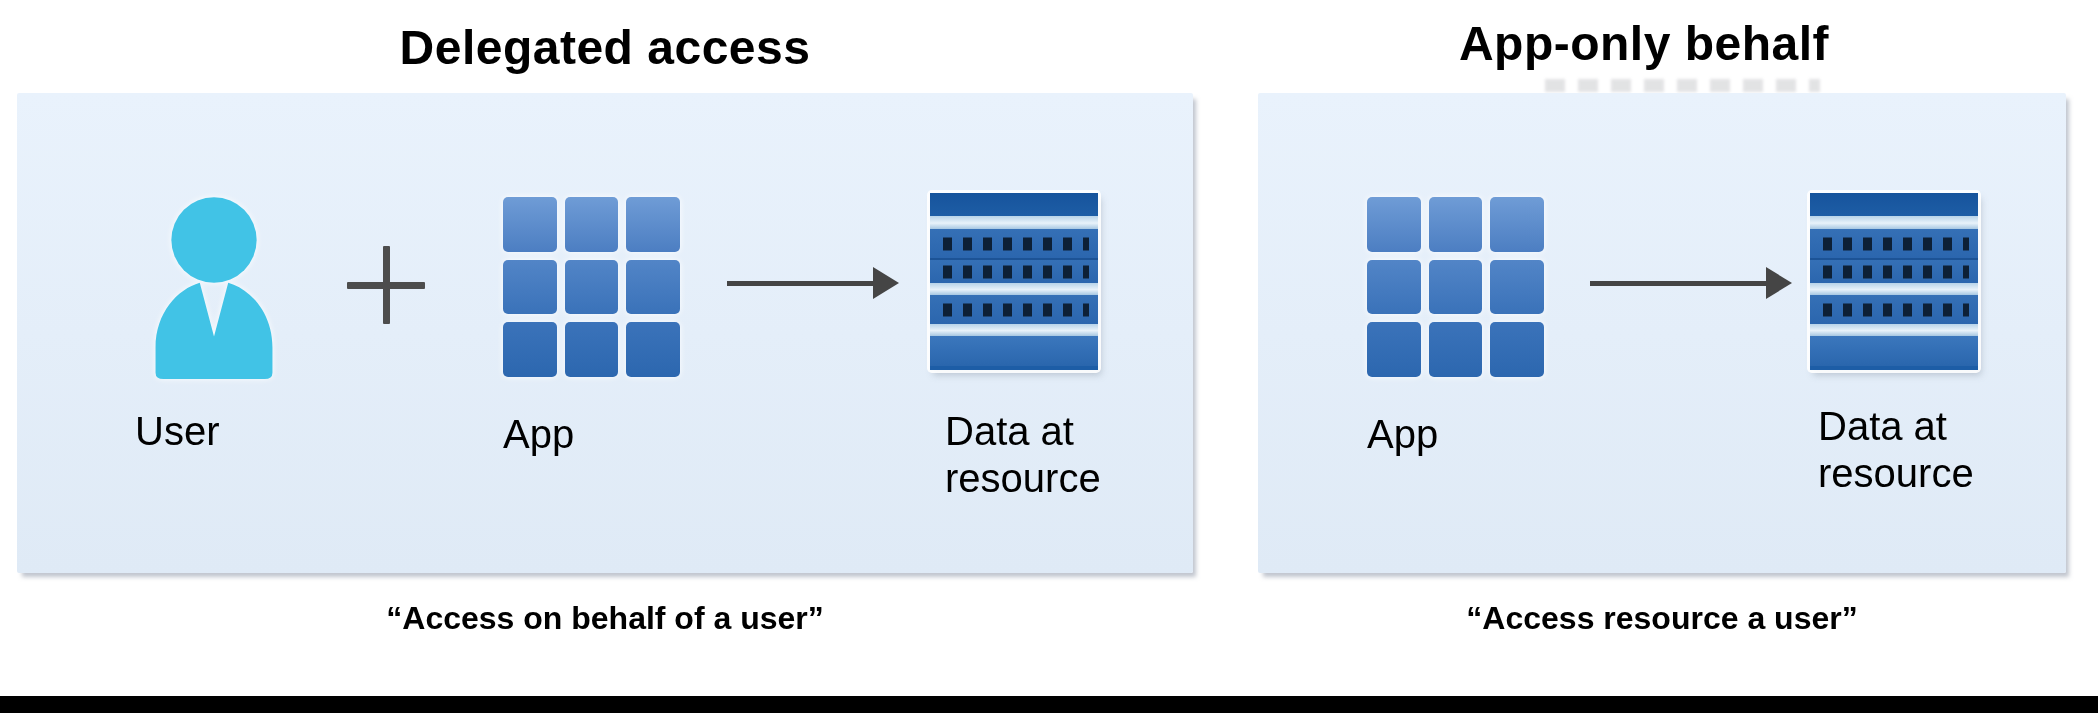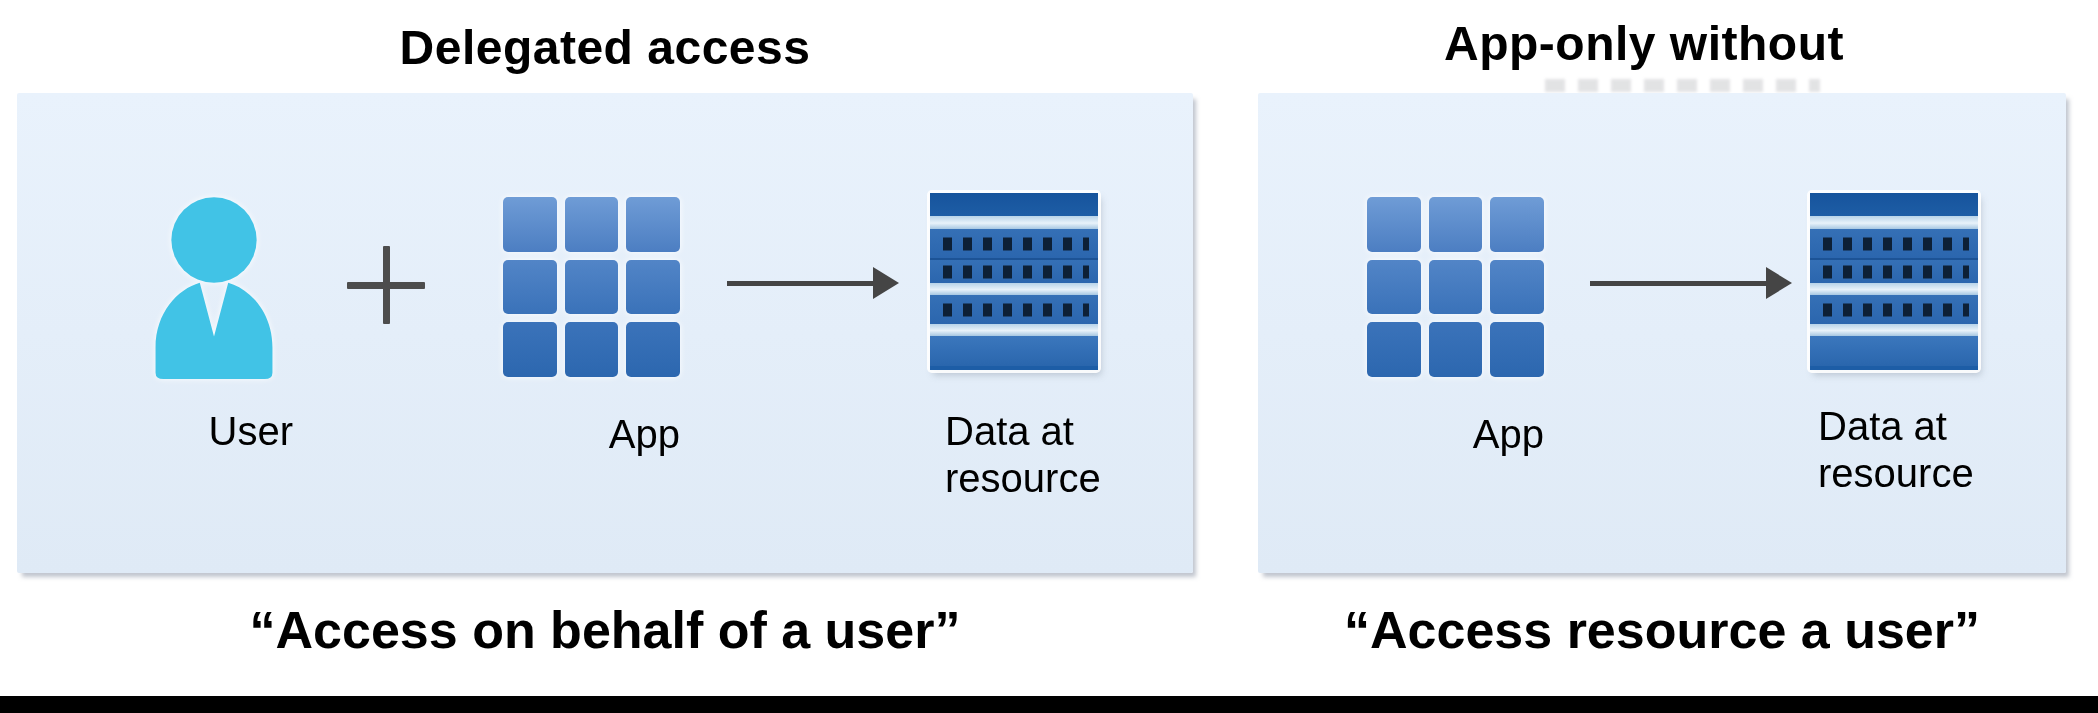--- a/index.html
+++ b/index.html
@@ -17,21 +17,21 @@
 
   
   .panel { position:absolute; top:93px; height:480px;
            background:linear-gradient(180deg, var(--panel-bg-top,#e9f2fc) 0%, var(--panel-bg-bottom,#dfeaf6) 100%);
            box-shadow:4px 5px 4px -1px rgba(140,150,165,.55); border-radius:2px; }
   .panel-left  { left:17px;   width:1176px; }
   .panel-right { left:1258px; width:808px; }
 
   
   .lbl { position:absolute; font-size:40px; color:var(--text,#000); line-height:47px; }
-  .lbl.center { text-align:right; }
+  .lbl.center { text-align:left; }
 
   
   .user-icon { position:absolute; left:118px; top:100px; width:158px; height:192px; }
   .user-icon svg { width:100%; height:100%; display:block; filter:drop-shadow(0 0 3px rgba(255,255,255,.9)); }
 
   
   .plus-icon { position:absolute; left:330px; top:153px; width:78px; height:78px; }
   .plus-icon i { position:absolute; background:var(--plus-sign,#4d4d4d); border-radius:1px; }
   .plus-icon .h { left:0; right:0; top:36px; height:7px; }
   .plus-icon .v { top:0; bottom:0; left:36px; width:7px; }
@@ -67,34 +67,34 @@
   .db .dot        { position:relative; background:linear-gradient(180deg,#3570b6, var(--data-mid,#2b66ae)); }
   .db .dot::after { content:""; position:absolute; left:13px; right:9px; top:50%; height:13px; transform:translateY(-50%);
                     background:repeating-linear-gradient(90deg, var(--data-dots,#0d2036) 0 9px, transparent 9px 20px); }
   .db .d1 { height:29px; } .db .d2 { height:25px; border-top:2px solid #1c5396; } .db .d3 { height:29px; }
   .db .bar-bottom { height:30px; background:linear-gradient(180deg,#3b77bd,#2a66ad); }
   .db .edge       { height:4px; background:var(--data-dark,#1d5da6); }
   .db-left  { left:913px; top:100px; }
   .db-right { left:552px; top:100px; }
 
   
-  .caption { position:absolute; top:600px; font-size:52px; font-weight:700; text-align:center; color:var(--text,#000); }
+  .caption { position:absolute; top:600px; font-size:32px; font-weight:700; text-align:center; color:var(--text,#000); }
   .caption-left  { left:17px;   width:1176px; }
   .caption-right { left:1258px; width:808px; }
 
   
   .bottom-bar { position:absolute; left:0; top:696px; width:2098px; height:17px; background:var(--bottom-bar,#000); }
 </style>
 </head>
 <body>
 
 <div class="canvas">
 
   <div class="title title-left">Delegated access</div>
-  <div class="title title-right">App-only without</div>
+  <div class="title title-right">App-only behalf</div>
   <div class="ghost"></div>
 
   <section class="panel panel-left">
 
     <div class="user-icon">
       <svg viewBox="0 0 100 120" xmlns="http://www.w3.org/2000/svg" aria-hidden="true">
         <circle cx="50" cy="29" r="27" fill="var(--user-icon,#41c3e6)"></circle>
         <path d="M13 113 L13 97 C13 75 27 60 41 56 L50 90 L59 56 C73 60 87 75 87 97 L87 113 Q87 117 82 117 L18 117 Q13 117 13 113 Z" fill="var(--user-icon,#41c3e6)"></path>
       </svg>
     </div>

